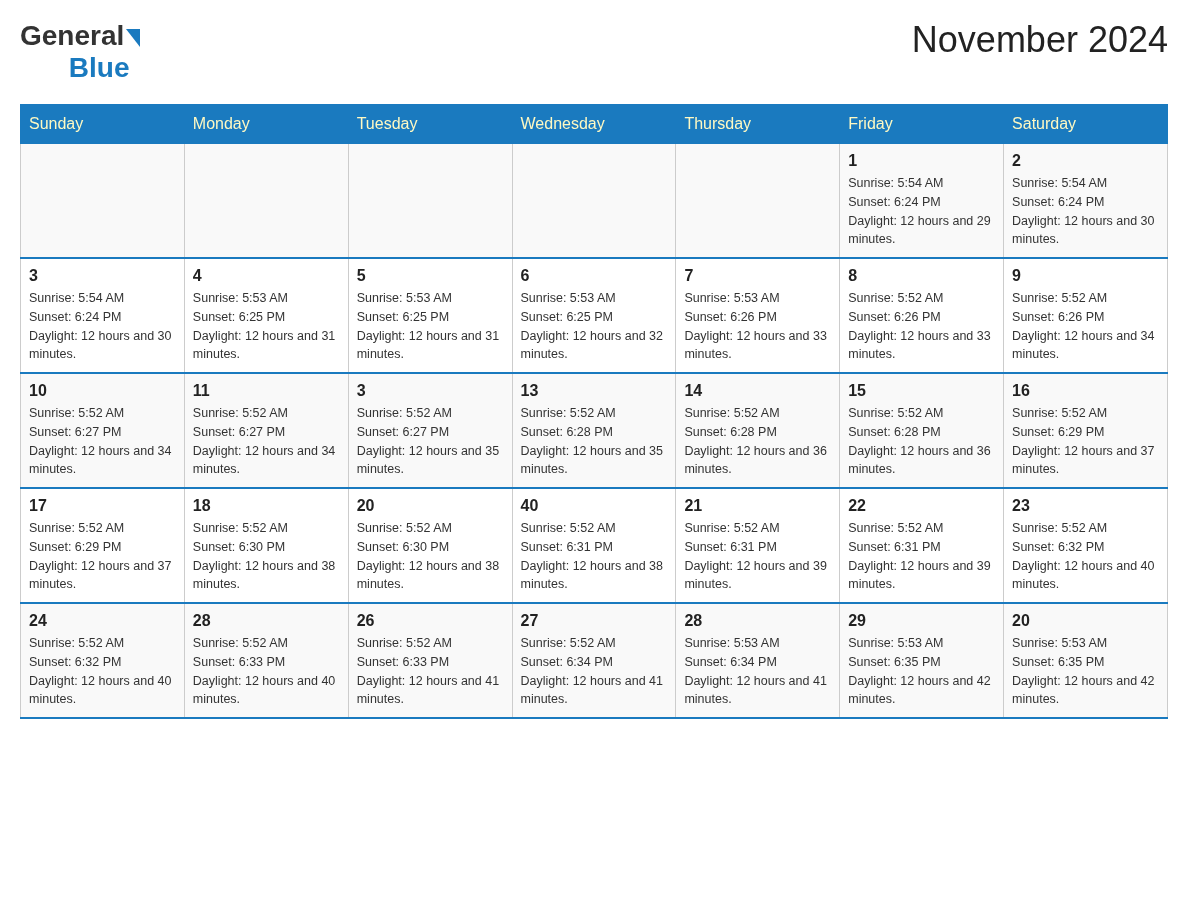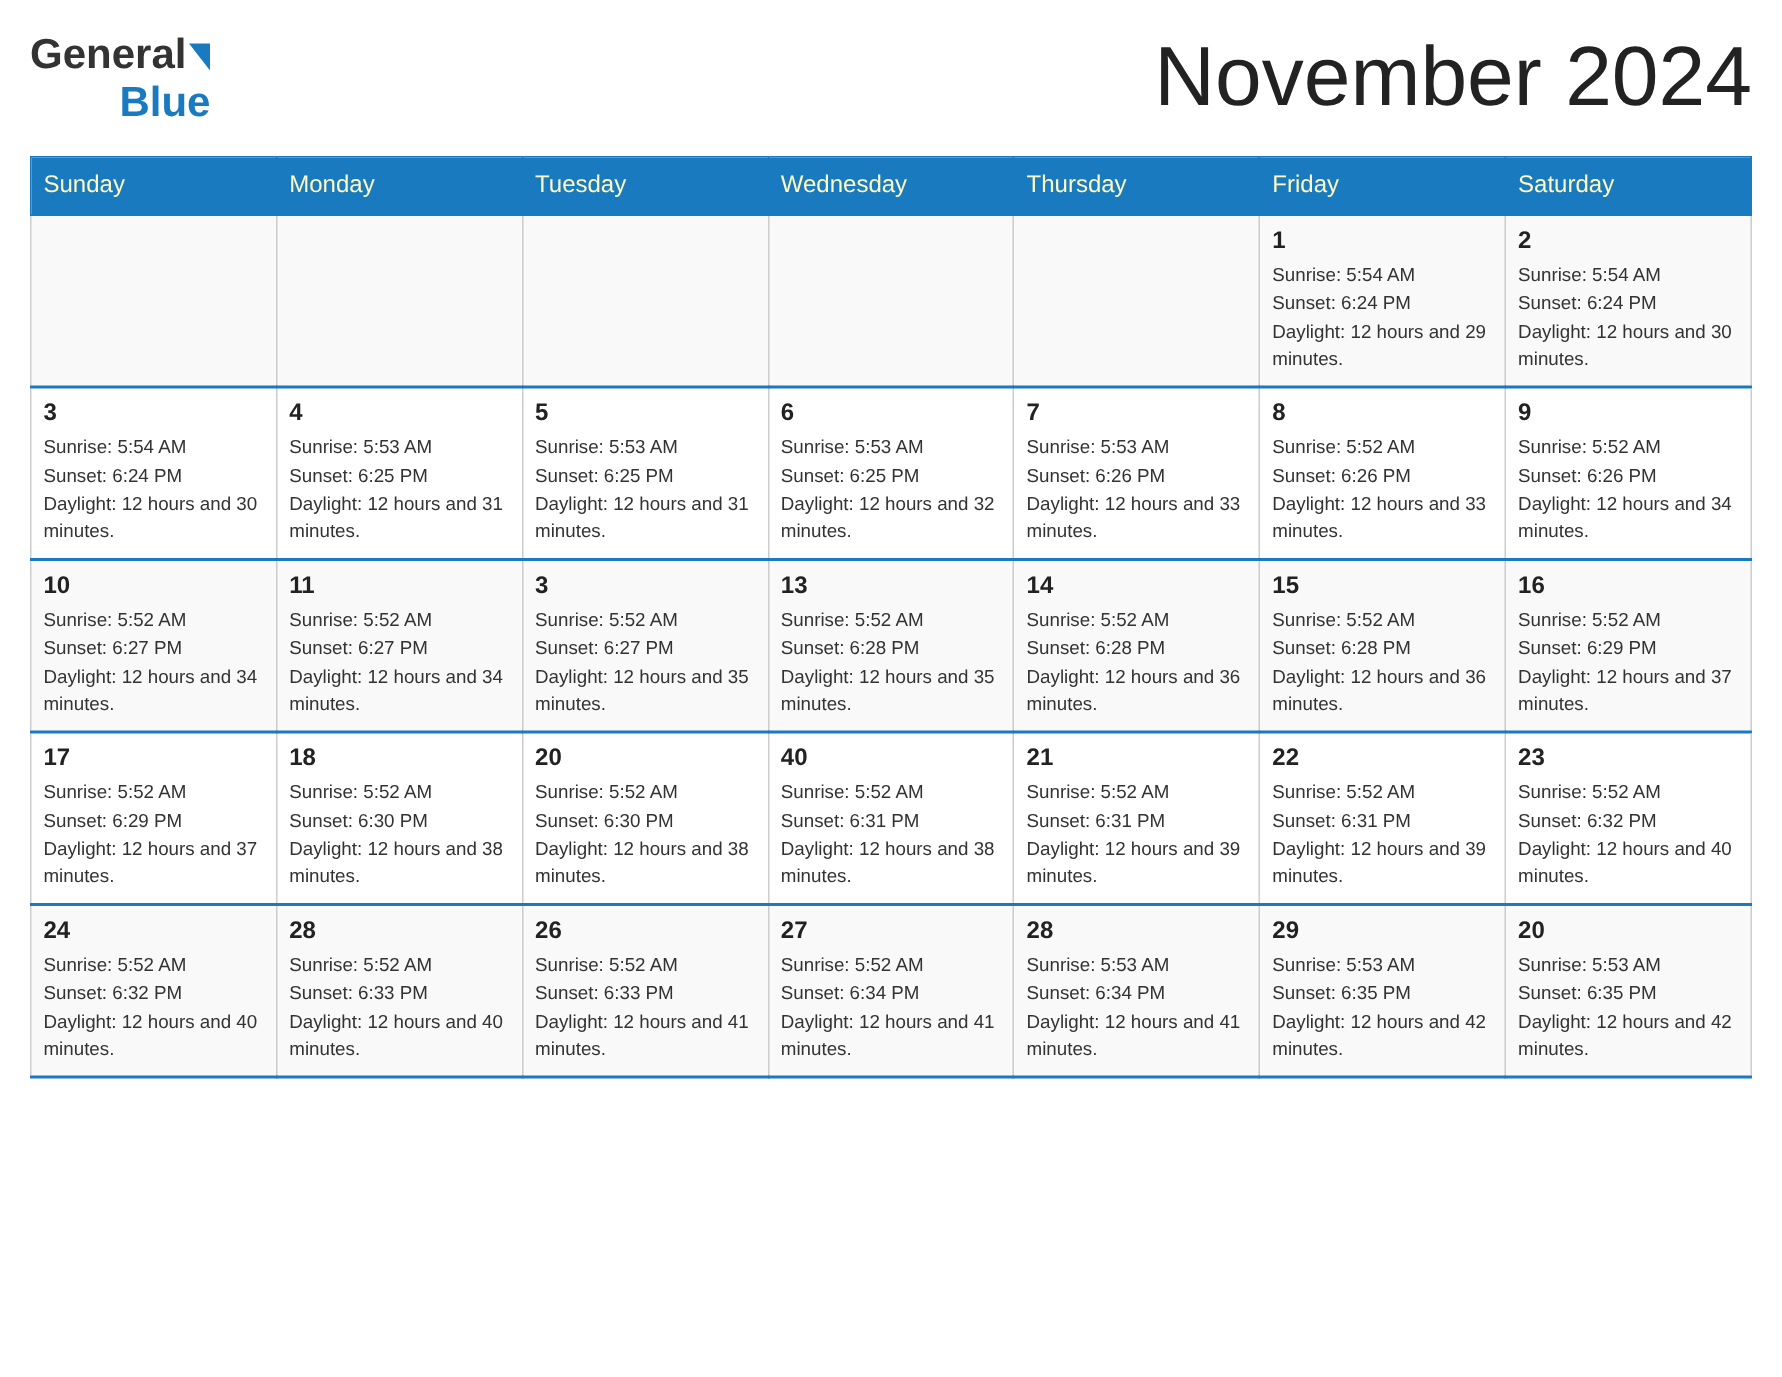--- a/index.html
+++ b/index.html
@@ -12,21 +12,21 @@
     }
     .header {
       display: flex;
       justify-content: space-between;
       align-items: flex-start;
       margin-bottom: 20px;
     }
     .logo {
       display: flex;
       flex-direction: column;
-      align-items: flex-end;
+      align-items: center;
     }
     .logo-top {
       display: flex;
       align-items: center;
     }
     .logo-general {
       font-size: 28px;
       font-weight: bold;
       color: #333;
     }
@@ -47,21 +47,21 @@
     }
     .logo-row2 {
       display: flex;
       align-items: center;
       margin-left: 36px;
     }
     .title-block {
       text-align: right;
     }
     .month-title {
-      font-size: 56px;
+      font-size: 36px;
       font-weight: normal;
       color: #222;
       line-height: 1.1;
     }
     .location {
       font-size: 22px;
       color: #555;
       margin-top: 4px;
     }
     table {

